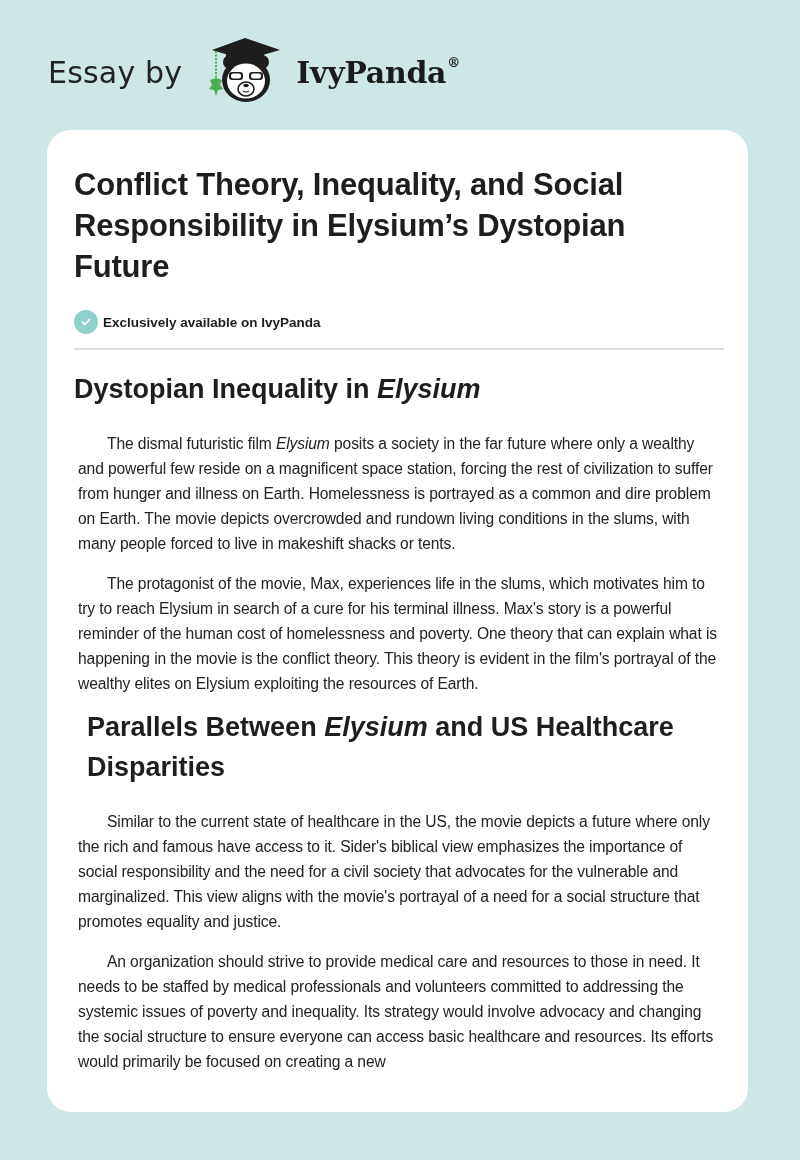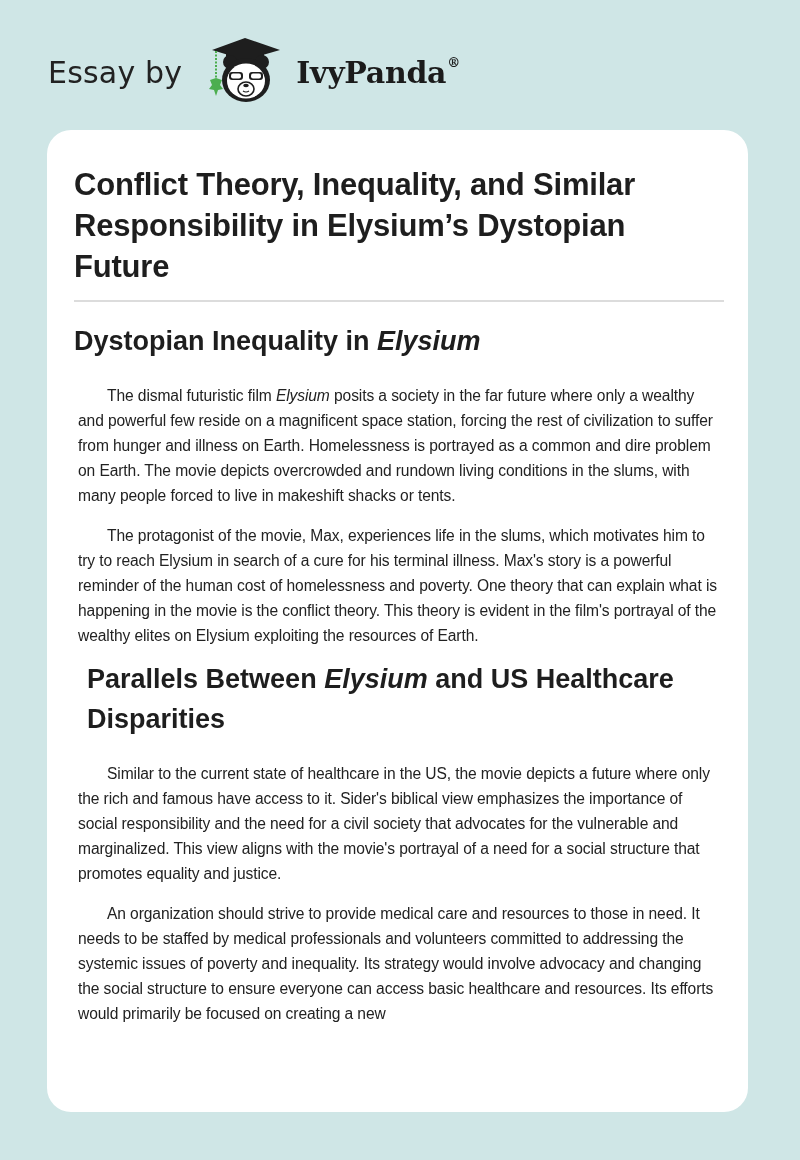--- a/index.html
+++ b/index.html
@@ -143,22 +143,30 @@
       <ellipse cx="46" cy="55" rx="8" ry="7" fill="none" stroke="#1e1e1e" stroke-width="1.6"></ellipse>
       <ellipse cx="46" cy="51.5" rx="2.8" ry="1.8" fill="#1e1e1e"></ellipse>
       <path d="M43,57 q3,2 6,0" fill="none" stroke="#1e1e1e" stroke-width="1.2"></path>
     </svg>
   </span>
   <span class="brand"><span>IvyPanda</span><sup>®</sup></span>
 </div>
 
 <div class="card">
   <div class="card-inner">
-    <h1 class="title">Conflict Theory, Inequality, and Similar Responsibility in Elysium’s Dystopian Future</h1>
+    <h1 class="title">Conflict Theory, Inequality, and Social Responsibility in Elysium’s Dystopian Future</h1>
 
+    <div class="exclusive">
+      <span class="check-badge">
+        <svg width="12" height="12" viewBox="0 0 12 12">
+            <path d="M2.5,6.2 L5,8.5 L9.5,3.5" fill="none" stroke="#ffffff" stroke-width="1.8" stroke-linecap="round" stroke-linejoin="round"></path>
+          </svg>
+      </span>
+      <span class="exclusive-text">Exclusively available on IvyPanda</span>
+    </div>
 
     <div class="divider"></div>
 
     <h2 class="h2-first"><span>Dystopian Inequality in </span><em>Elysium</em><span></span></h2>
 
     <p class="p-first"><span>The dismal futuristic film </span><em>Elysium</em><span> posits a society in the far future where only a wealthy and powerful few reside on a magnificent space station, forcing the rest of civilization to suffer from hunger and illness on Earth. Homelessness is portrayed as a common and dire problem on Earth. The movie depicts overcrowded and rundown living conditions in the slums, with many people forced to live in makeshift shacks or tents.</span></p>
 
     <p class="p-gap">The protagonist of the movie, Max, experiences life in the slums, which motivates him to try to reach Elysium in search of a cure for his terminal illness. Max's story is a powerful reminder of the human cost of homelessness and poverty. One theory that can explain what is happening in the movie is the conflict theory. This theory is evident in the film's portrayal of the wealthy elites on Elysium exploiting the resources of Earth.</p>
 
     <h2 class="h2-second"><span>Parallels Between </span><em>Elysium</em><span> and US Healthcare Disparities</span></h2>

